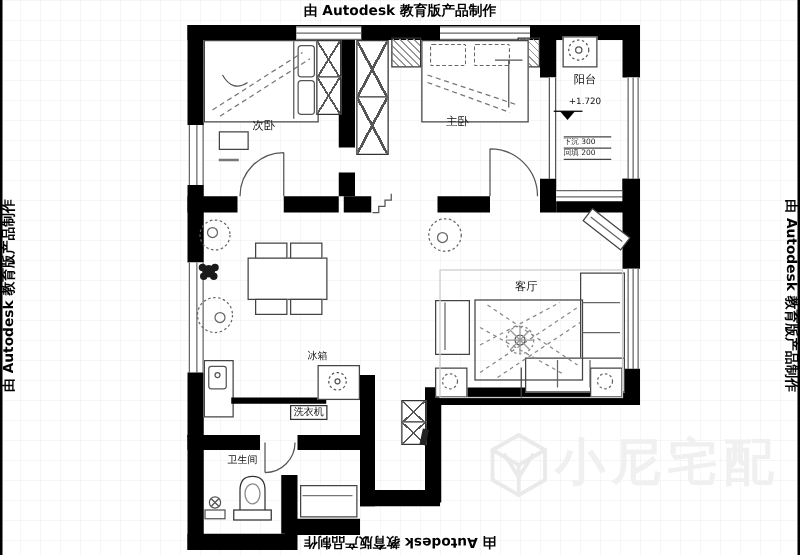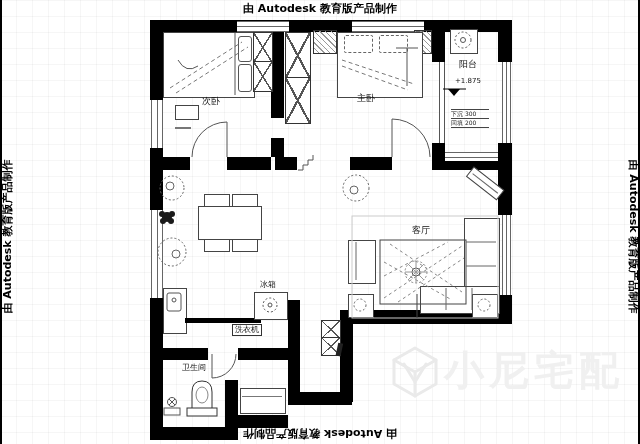--- a/index.html
+++ b/index.html
@@ -220,27 +220,27 @@
       <path d="M298,170 h5 v-5 h5 v-5 h5 v-5"></path>
     </g>
     <g>
       <rect x="337" y="343" width="5" height="13" fill="#222" transform="rotate(12 339 349)"></rect>
     </g>
   </svg>
 
   <div class="lbl" style="left:202px;top:97px">次卧</div>
   <div class="lbl" style="left:357px;top:94px">主卧</div>
   <div class="lbl" style="left:459px;top:60px">阳台</div>
-  <div class="lbl s7" style="left:455px;top:78px">+1.875</div>
+  <div class="lbl s7" style="left:455px;top:78px">+1.720</div>
   <div class="notebox" style="left:451px;top:109px">
     <span>下沉 300</span>
     <span>回填 200</span>
   </div>
   <div class="lbl" style="left:412px;top:226px">客厅</div>
-  <div class="lbl s8" style="left:260px;top:281px">冰箱</div>
+  <div class="lbl s8" style="left:246px;top:281px">冰箱</div>
   <div class="boxlbl" style="left:232px;top:324px">洗衣机</div>
   <div class="lbl s8" style="left:182px;top:364px">卫生间</div>
 
   <div class="wm" style="left:220px;top:2px">由 Autodesk 教育版产品制作</div>
   <div class="wm" style="left:220px;top:427px;transform:rotate(180deg)">由 Autodesk 教育版产品制作</div>
   <div class="wm" style="left:-93px;top:230px;transform:rotate(-90deg)">由 Autodesk 教育版产品制作</div>
   <div class="wm" style="left:533px;top:230px;transform:rotate(90deg)">由 Autodesk 教育版产品制作</div>
 
 </div>
 

